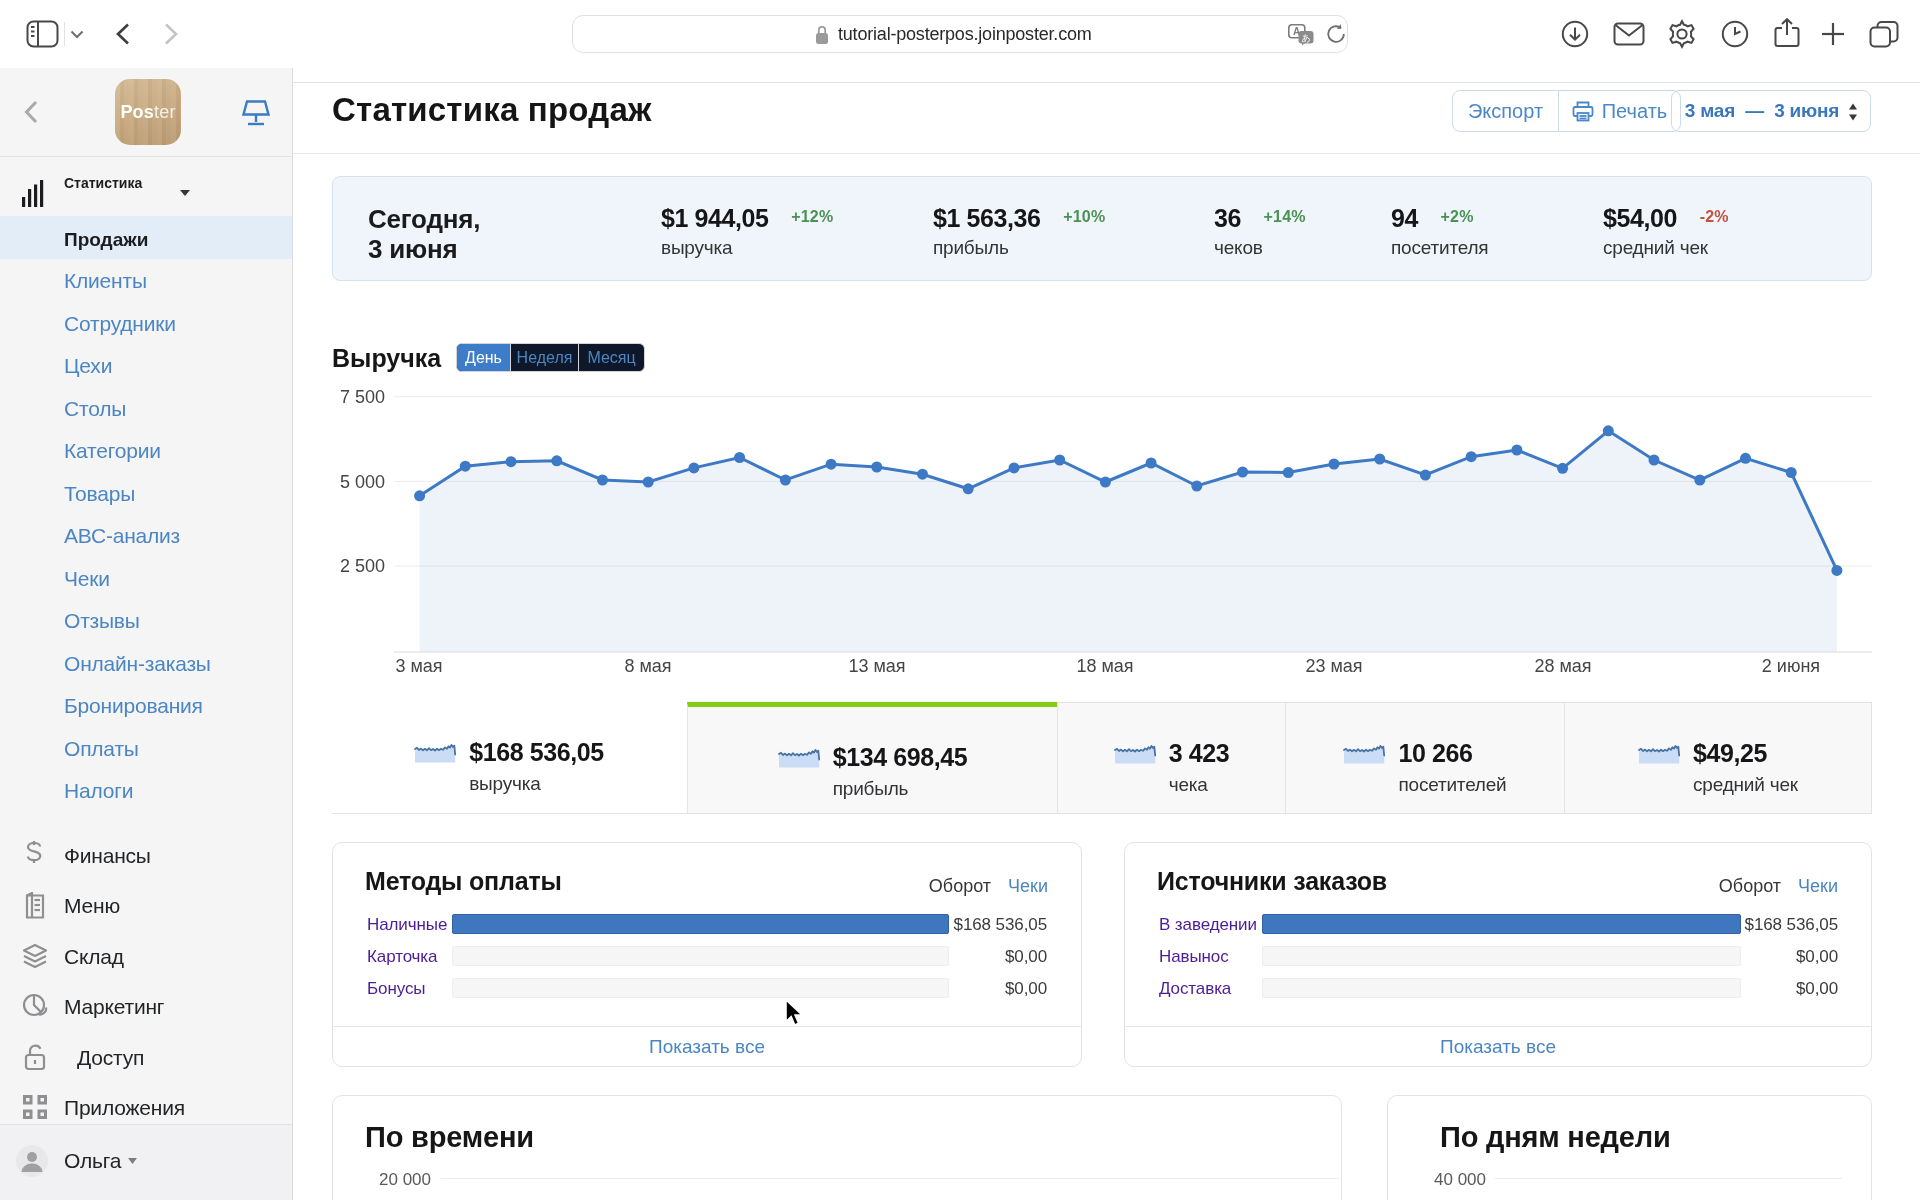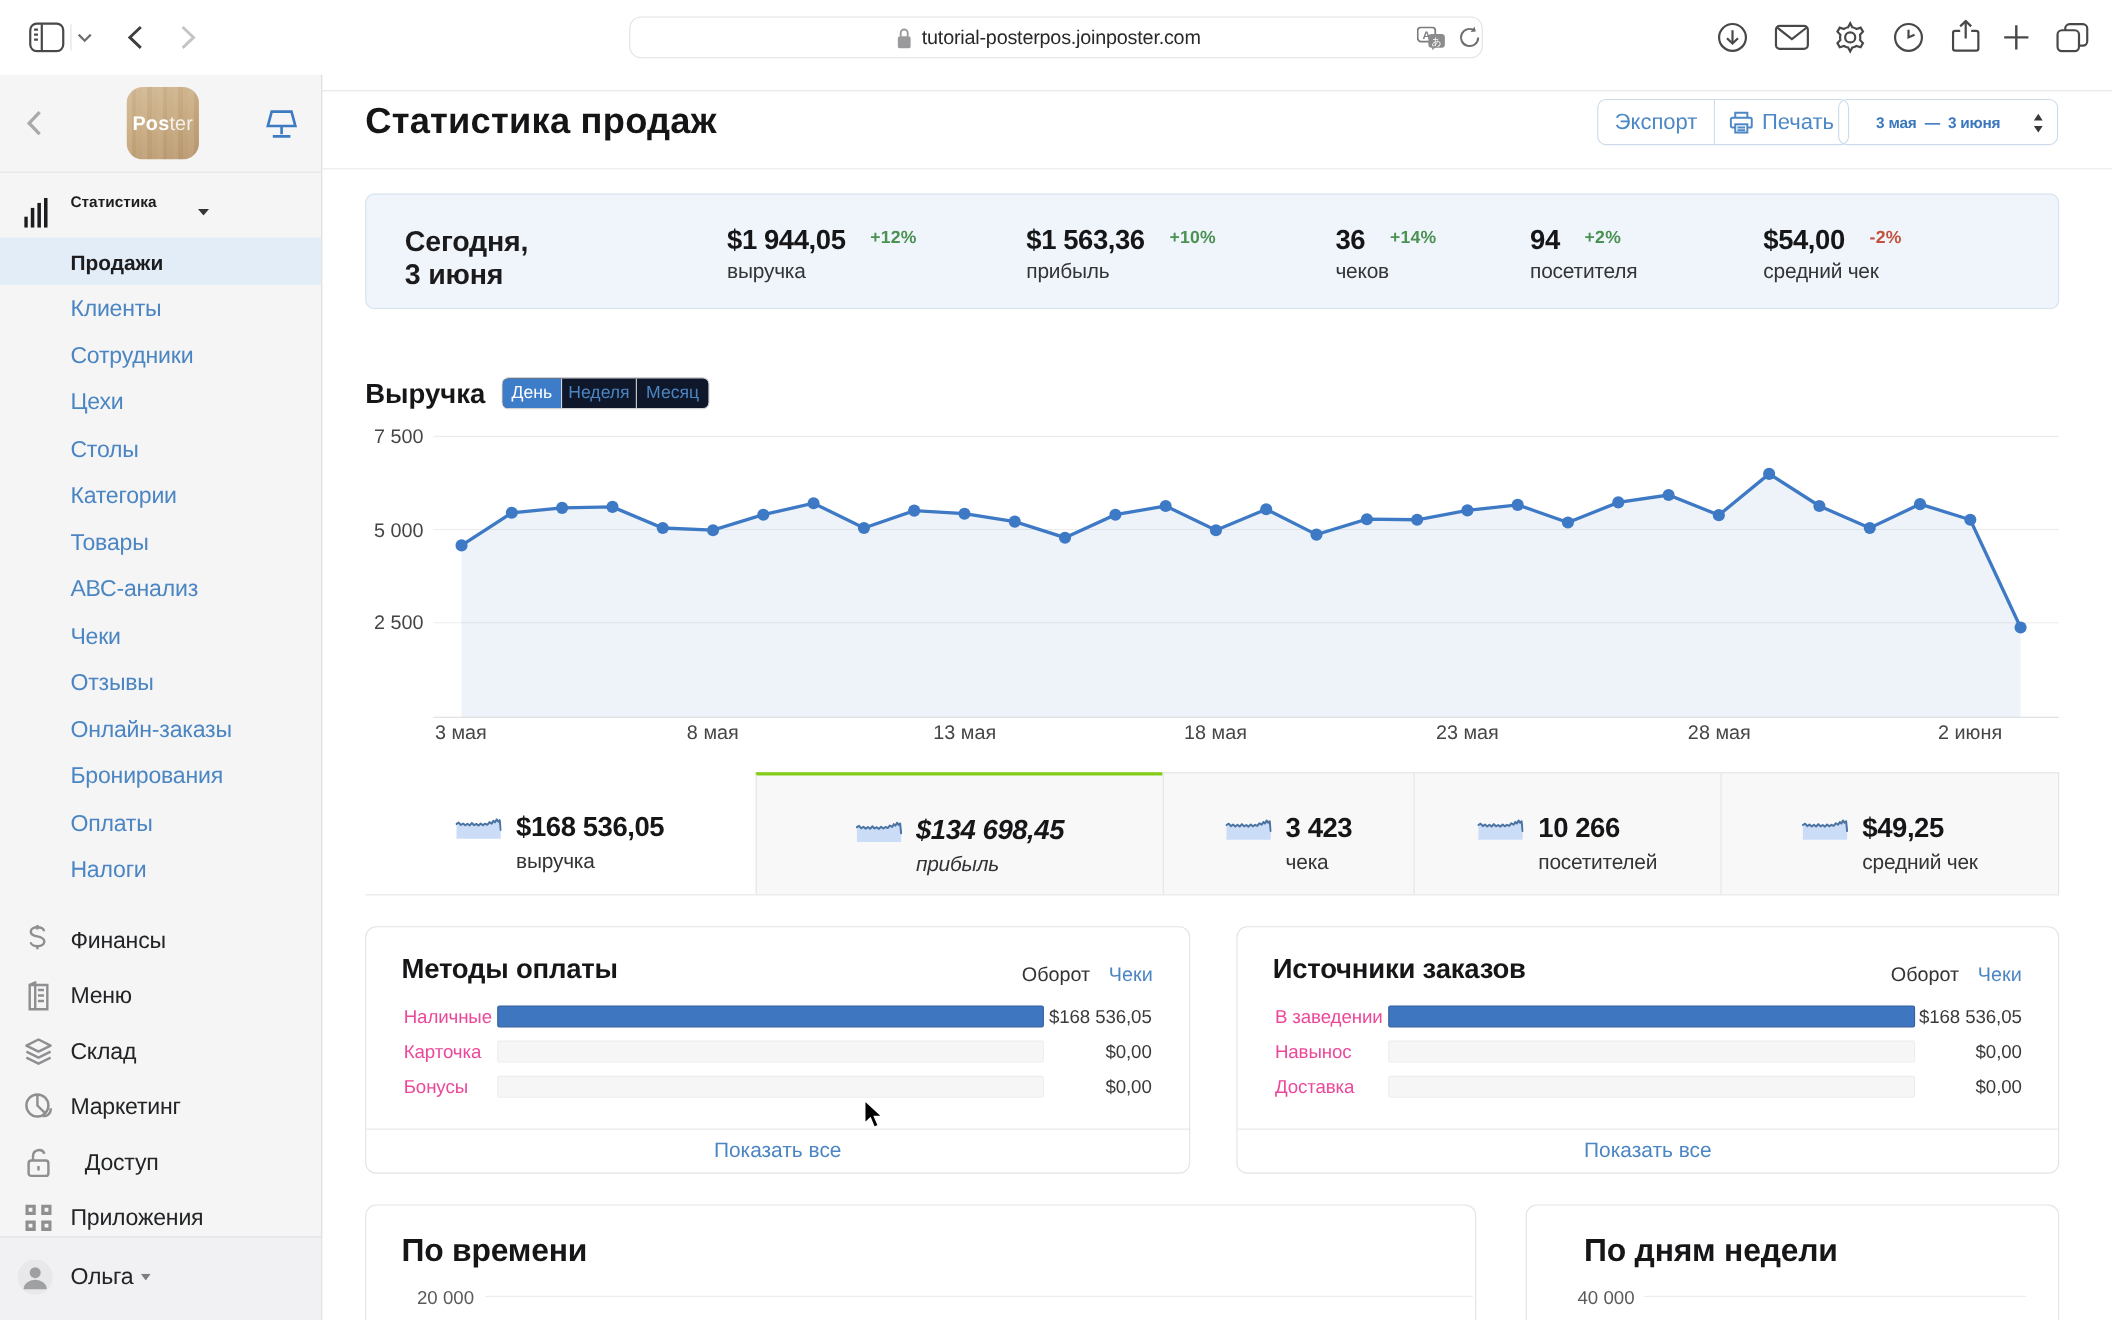--- a/index.html
+++ b/index.html
@@ -27,21 +27,21 @@
 .sb-item.bold { font-weight:bold; color:#1d1d1f; }
 #active-row { position:absolute; left:0; top:148px; width:292px; height:43px; background:#e3edf8; }
 #sbfoot { position:absolute; left:0; top:1056px; width:292px; height:76px; background:#f1f1f3; border-top:1px solid #e0e0e1; }
 
 
 h1 { position:absolute; left:332px; top:91px; font-size:33px; font-weight:bold; color:#151517; letter-spacing:0.2px; }
 .hdr-divider { position:absolute; left:293px; top:153px; width:1627px; height:1px; background:#e9e9ea; }
 #btns { position:absolute; left:1452px; top:90px; width:229px; height:42px; border:1px solid #ccdbeb; border-radius:8px; display:flex; color:#4c87c6; font-size:20px; }
 #btns .seg { flex:1; display:flex; align-items:center; justify-content:center; gap:8px; }
 #btns .seg:first-child { border-right:1px solid #ccdbeb; flex:0 0 106px;}
-#datebtn { position:absolute; left:1671px; top:90px; width:200px; height:42px; border:1px solid #ccdbeb; border-radius:8px; display:flex; align-items:center; justify-content:center; color:#3a77bd; font-size:14px; font-weight:bold; letter-spacing:-0.2px; padding-right:14px; }
+#datebtn { position:absolute; left:1671px; top:90px; width:200px; height:42px; border:1px solid #ccdbeb; border-radius:8px; display:flex; align-items:center; justify-content:center; color:#3a77bd; font-size:19px; font-weight:bold; letter-spacing:-0.2px; padding-right:14px; }
 #datebtn .arrows { position:absolute; right:12px; top:10px; }
 
 
 #today { position:absolute; left:332px; top:176px; width:1540px; height:105px; background:#eff5fa; border:1px solid #d5e2f0; border-radius:8px; }
 #today .date { position:absolute; left:35px; top:27px; font-size:26px; font-weight:bold; line-height:30px; color:#1b1b1d; letter-spacing:-0.2px; }
 .tstat { position:absolute; top:27px; }
 .tstat .v { font-size:25px; font-weight:bold; color:#161618; white-space:nowrap; letter-spacing:-0.4px; }
 .tstat .v .pct { font-size:16px; font-weight:bold; position:relative; top:-5px; margin-left:16px; letter-spacing:0.2px; }
 .green { color:#4a9152; }
 .red { color:#c4513e; }
@@ -61,21 +61,21 @@
 .sumwrap { position:absolute; top:0; left:0; right:0; bottom:0; display:flex; align-items:flex-start; justify-content:center; gap:13px; padding-top:38px; }
 .sumwrap svg { flex:0 0 auto; margin-top:1px; }
 .sumtext .v { font-size:25px; font-weight:bold; color:#161618; white-space:nowrap; letter-spacing:-0.4px; line-height:24px; }
 .sumtext .l { font-size:19px; color:#333436; margin-top:9px; letter-spacing:-0.2px; }
 
 
 .card { position:absolute; background:#fff; border:1px solid #e3e3e5; border-radius:10px; }
 .card .title { position:absolute; left:32px; top:24px; font-size:25px; font-weight:bold; color:#161618; letter-spacing:-0.2px; }
 .card .switch { position:absolute; right:33px; top:33px; font-size:18px; color:#333436; }
 .card .switch a { color:#4c86c2; margin-left:12px; }
-.bar-label { position:absolute; left:34px; font-size:17px; color:#ec4899; letter-spacing:-0.1px; }
+.bar-label { position:absolute; left:34px; font-size:17px; color:#4c1d95; letter-spacing:-0.1px; }
 .bar { position:absolute; height:20px; border-radius:2px; }
 .bar.blue { background:#3e76bf; border:1px solid #355f9e; }
 .bar.gray { background:#f6f6f7; border:1px solid #ededee; }
 .bar-val { position:absolute; font-size:17px; color:#3a3b3d; text-align:right; letter-spacing:-0.1px; }
 .card .foot { position:absolute; left:0; bottom:0; height:40px; width:100%; border-top:1px solid #e7e7e8; display:flex; align-items:center; justify-content:center; font-size:19px; color:#4c86c2; }
 
 
 .bcard-label { position:absolute; font-size:17px; color:#5a5a5c; }
 .bgrid { position:absolute; height:1px; background:#ececee; }
 
@@ -368,21 +368,21 @@
   <div class="sumwrap">
       <svg width="42" height="22" viewBox="0 0 42 22">
         <use href="#spark"></use>
       </svg>
     <div class="sumtext">
         <div class="v">$168 536,05</div>
         <div class="l">выручка</div>
       </div>
     </div>
 </div>
-<div class="sumcell" style="left:687px; width:370px; border-top:3px solid #84cc16; border-left:1px solid #e4e4e6;font-style:italic;">
+<div class="sumcell" style="left:687px; width:370px; border-top:5px solid #84cc16; border-left:1px solid #e4e4e6;">
   <div class="sumwrap">
       <svg width="42" height="22" viewBox="0 0 42 22">
         <use href="#spark"></use>
       </svg>
     <div class="sumtext">
         <div class="v">$134 698,45</div>
         <div class="l">прибыль</div>
       </div>
     </div>
 </div>

